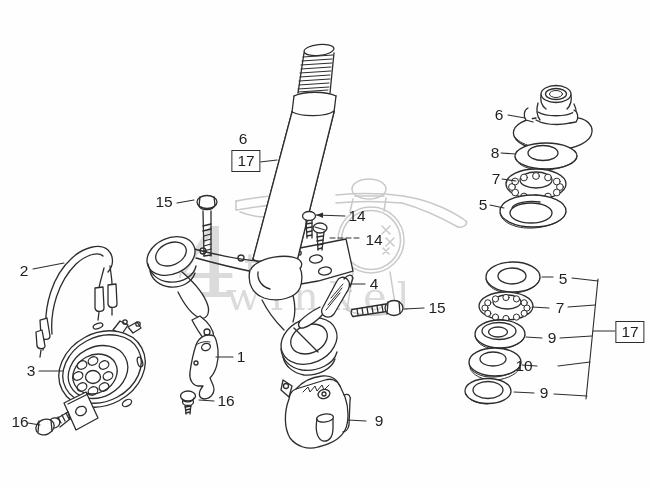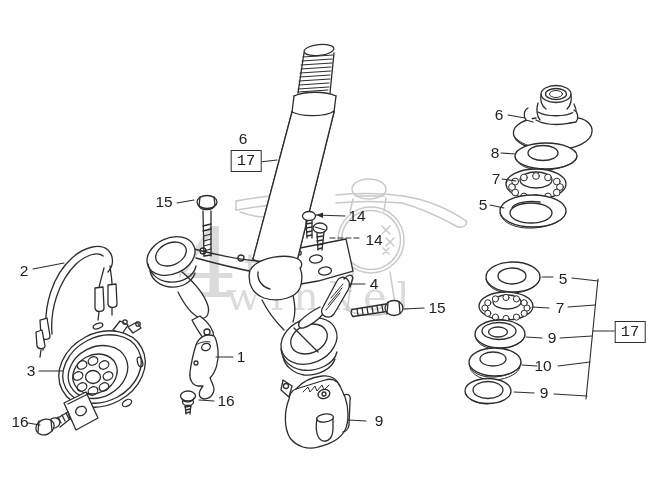--- a/index.html
+++ b/index.html
@@ -13,21 +13,21 @@
   }
   #wm-4{left:176px;top:216px;font-size:96px;}
   #wm-takt{left:244px;top:248px;font-size:38px;letter-spacing:2px;}
   #wm-winkel{left:226px;top:276px;font-size:40px;letter-spacing:10px;}
   svg.art{position:absolute;left:0;top:0;z-index:2;}
   .callout{
     position:absolute;z-index:3;transform:translate(-50%,-50%);
     font-size:15.5px;color:#1f1f1f;white-space:nowrap;
   }
   .callout.boxed{
-    border:1.6px solid #2d2d2d;padding:0 5px;background:#fff;line-height:20px;font-family:Liberation Mono, monospace;
+    border:1.6px solid #2d2d2d;padding:0 5px;background:#fff;line-height:20px;
   }
 </style>
 </head>
 <body>
 
 <div class="stage">
 
   <span class="wm" id="wm-4">4</span>
   <span class="wm" id="wm-takt">takt</span>
   <span class="wm" id="wm-winkel">winkel</span>
@@ -370,17 +370,17 @@
   <span class="callout" style="left:241px;top:357px">1</span>
   <span class="callout" style="left:226px;top:401px">16</span>
   <span class="callout" style="left:379px;top:421px">9</span>
   <span class="callout" style="left:499px;top:115px">6</span>
   <span class="callout" style="left:495px;top:153px">8</span>
   <span class="callout" style="left:496px;top:179px">7</span>
   <span class="callout" style="left:483px;top:205px">5</span>
   <span class="callout" style="left:563px;top:279px">5</span>
   <span class="callout" style="left:560px;top:308px">7</span>
   <span class="callout" style="left:552px;top:338px">9</span>
-  <span class="callout" style="left:543px;top:366px">10</span>
+  <span class="callout" style="left:524px;top:366px">10</span>
   <span class="callout" style="left:544px;top:393px">9</span>
   <span class="callout boxed" style="left:630px;top:332px">17</span>
 
 </div>
 
 </body></html>

